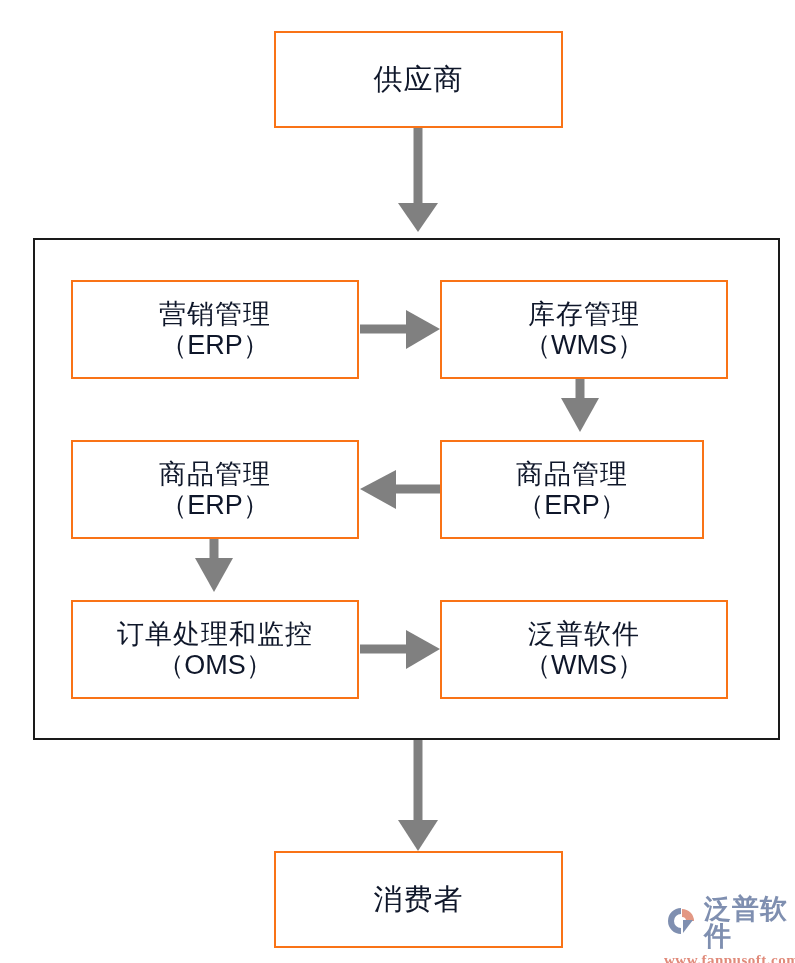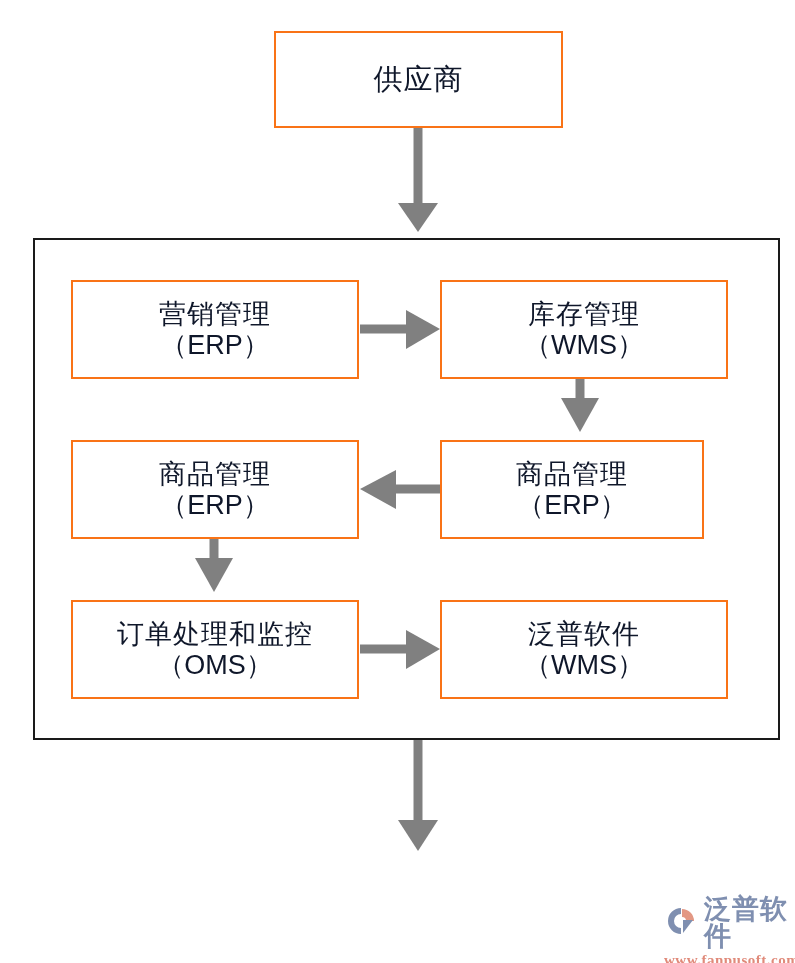--- a/index.html
+++ b/index.html
@@ -160,20 +160,23 @@
   <div class="node" id="node-order-processing" style="left: 71px; top: 600px; width: 288px; height: 99px;">
     <span class="line1">订单处理和监控</span>
     <span class="line2">（OMS）</span>
   </div>
 
   <div class="node" id="node-warehouse-distribution" style="left: 440px; top: 600px; width: 288px; height: 99px;">
     <span class="line1">泛普软件</span>
     <span class="line2">（WMS）</span>
   </div>
 
+  <div class="node single" id="node-consumer" style="left: 274px; top: 851px; width: 289px; height: 97px;">
+    <span class="line1">消费者</span>
+  </div>
 
   <div class="watermark" style="left:664px; top:896px;">
     <div class="wm-row">
       <span>
         <svg width="36" height="30" viewBox="0 0 36 30">
           <path d="M4,15 A13,13 0 0 1 17,2 L17,8 A7,7 0 0 0 10,15 A7,7 0 0 0 17,22 L17,28 A13,13 0 0 1 4,15 Z" fill="#7f8fb0"></path>
           <path d="M18,3 A12,12 0 0 1 30,15 L22,15 A4,4 0 0 0 18,11 Z" fill="#e39884"></path>
           <path d="M19,14 L29,14 L19,27 Z" fill="#7f8fb0"></path>
         </svg>
       </span>

